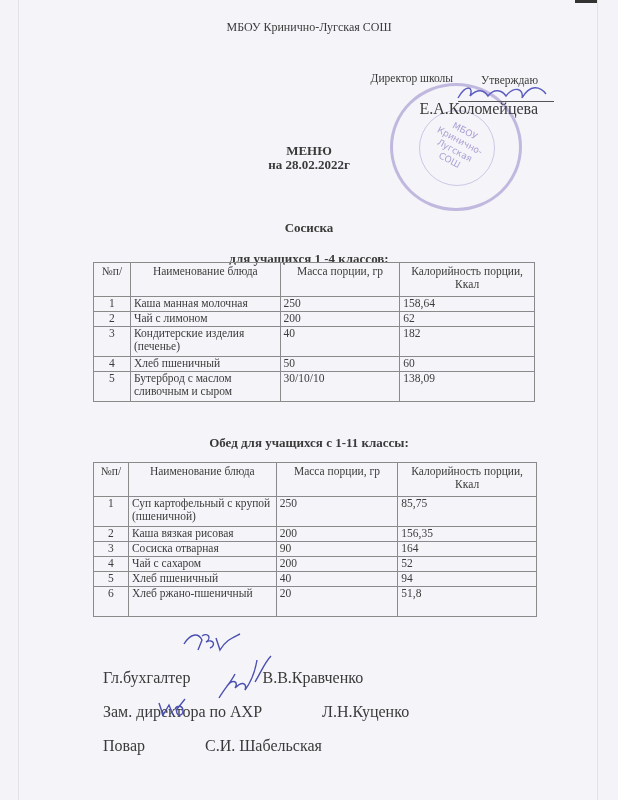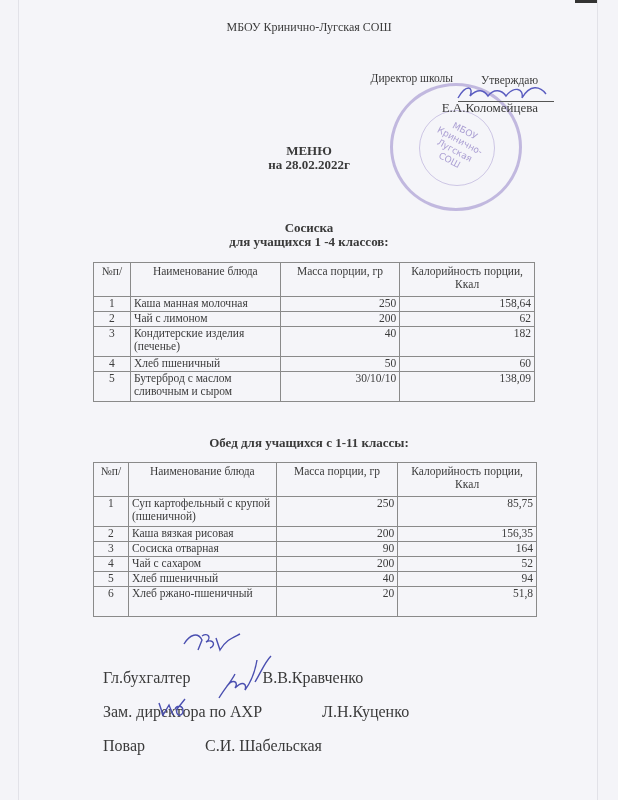--- a/index.html
+++ b/index.html
@@ -14,34 +14,34 @@
       background: #f5f5f9;
       border-left: 1px solid #e2e2e8;
       border-right: 1px solid #e2e2e8;
     }
     .corner-mark { position: absolute; right: 0; top: 0; width: 22px; height: 3px; background: #333; }
     .abs { position: absolute; }
     .school { top: 20px; left: 0; width: 618px; text-align: center; font-size: 12px; }
     .approve-block { position: absolute; left: 0; top: 0; width: 618px; height: 130px; }
     .a1 { position: absolute; right: 80px; top: 74px; font-size: 11.5px; }
     .a2 { position: absolute; right: 165px; top: 72px; font-size: 11.5px; }
-    .a3 { position: absolute; right: 80px; top: 100px; font-size: 13px; margin-left: 12px; }
+    .a3 { position: absolute; right: 80px; top: 100px; font-size: 16px; margin-left: 12px; }
     .sig-line { position: absolute; left: 458px; top: 101px; width: 96px; height: 1px; background: #555; }
     .title { left: 0; width: 618px; text-align: center; font-weight: bold; font-size: 13px; line-height: 15px; }
     table {
       position: absolute; border-collapse: collapse;
       font-size: 11.5px; color: #3c3c3c;
     }
     td, th {
       border: 1px solid #8a8a8a; padding: 0 3px; vertical-align: top; font-weight: normal;
       line-height: 13px;
     }
     th { text-align: center; padding-top: 2px; }
     td.num { text-align: center; }
-    td.c { text-align: right; }
+    td.c { text-align: left; }
     .t1 { left: 93px; top: 262px; width: 442px; }
     .t2 { left: 93px; top: 462px; width: 444px; }
     .signs { left: 103px; font-size: 16px; margin-top: 32px; }
     .stamp {
       position: absolute; left: 390px; top: 83px; width: 132px; height: 128px;
       border-radius: 50%;
       border: 3px solid rgba(130, 110, 190, 0.45);
       box-sizing: border-box;
     }
     .stamp-inner {
@@ -75,21 +75,21 @@
   <svg class="sig" style="left:452px;top:82px" width="100" height="22">
     <path d="M6 16 C 14 2, 22 4, 18 14 C 26 6, 32 8, 36 14 C 42 6, 50 8, 54 14 C 62 4, 72 6, 70 16 C 78 2, 88 4, 94 12" stroke="#5a5cc0" stroke-width="1.4" fill="none"></path>
   </svg>
   <div class="a3">Е.А.Коломейцева</div>
 </div>
 
 <div class="abs title" style="top:143px">МЕНЮ</div>
 <div class="abs title" style="top:157px">на 28.02.2022г</div>
 
 <div class="abs title" style="top:220px">Сосиска</div>
-<div class="abs title" style="top:234px">для учащихся 1 -4 классов:</div>
+<div class="abs title" style="top:251px">для учащихся 1 -4 классов:</div>
 
 <table class="t1">
   <colgroup>
       <col style="width:37px">
       <col style="width:150px">
       <col style="width:120px">
       <col style="width:135px">
     </colgroup>
   <tbody>
       <tr style="height:34px">

